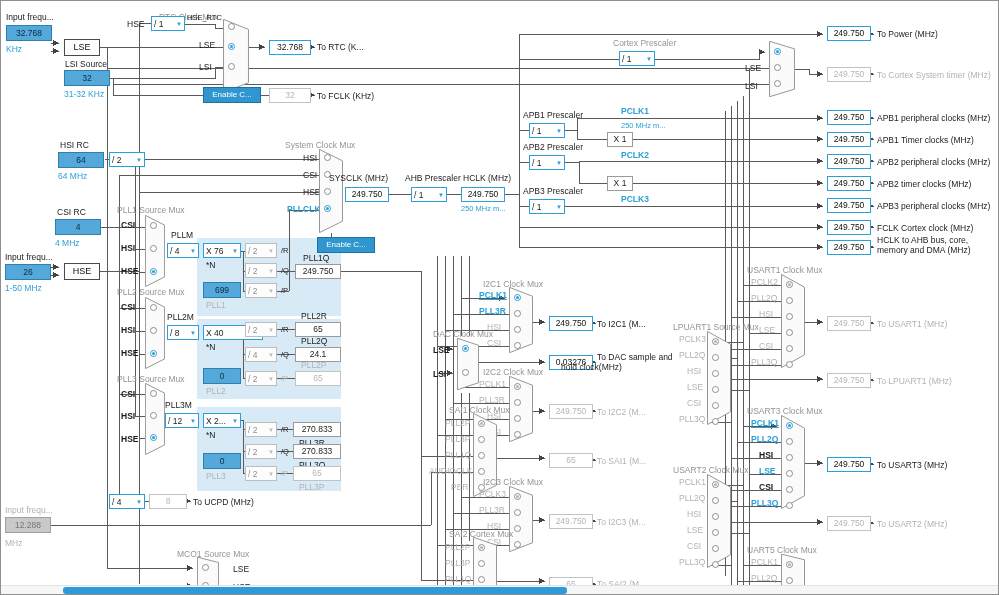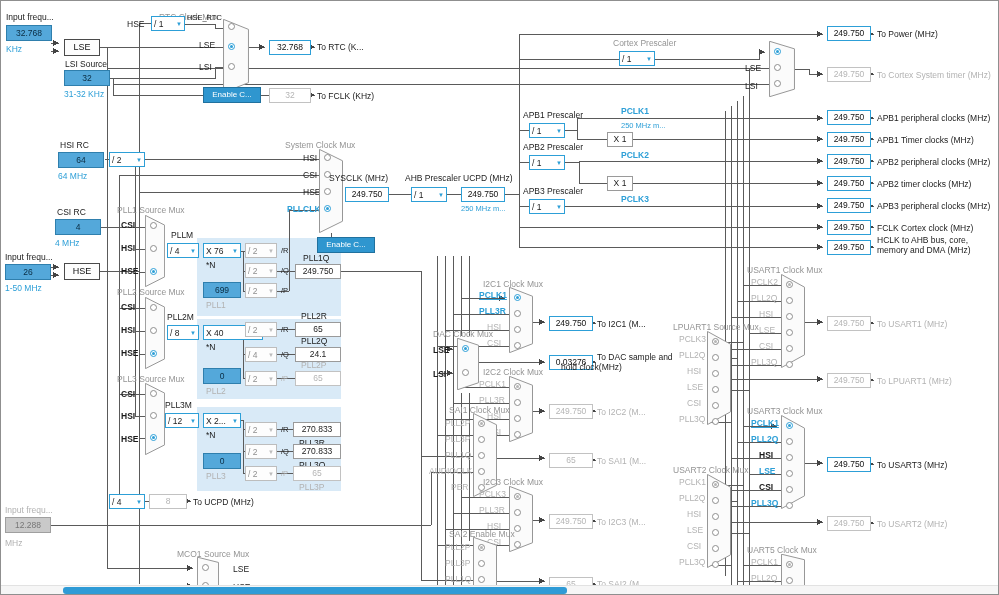--- a/index.html
+++ b/index.html
@@ -182,21 +182,21 @@
 <span class="rad" style="top:39px"></span>
 <span class="rad on" style="top:56px"></span>
 </div>
 <div class="t" style="left:328px;top:172px">SYSCLK (MHz)</div>
 <div class="vb" style="left:344px;top:186px;width:44px">249.750</div>
 <div class="t" style="left:404px;top:172px">AHB Prescaler</div>
 <div class="dd" style="left:410px;top:186px;width:36px">
       <span>/ 1</span>
       <span class="car">▼</span>
     </div>
-<div class="t" style="left:462px;top:172px">UCPD (MHz)</div>
+<div class="t" style="left:462px;top:172px">HCLK (MHz)</div>
 <div class="vb" style="left:460px;top:186px;width:44px">249.750</div>
 <div class="tb sm" style="left:460px;top:203px">250 MHz m...</div>
 <div class="btn" style="left:316px;top:236px;width:58px">Enable C...</div>
 
 <div class="tt" style="left:612px;top:37px">Cortex Prescaler</div>
 <div class="dd" style="left:618px;top:50px;width:36px">
       <span>/ 1</span>
       <span class="car">▼</span>
     </div>
 <div class="t" style="left:744px;top:62px">LSE</div>
@@ -474,21 +474,21 @@
         <polygon class="muxp" points="0.5,0.5 23.5,14 23.5,86 0.5,99.5"></polygon>
       </svg>
 <span class="rad ong" style="top:7px"></span>
 <span class="rad" style="top:23px"></span>
 <span class="rad" style="top:39px"></span>
 <span class="rad" style="top:55px"></span>
 </div>
 <div class="vbg" style="left:548px;top:513px;width:44px">249.750</div>
 <div class="tg" style="left:596px;top:516px">To I2C3 (M...</div>
 
-<div class="tt" style="left:448px;top:528px">SAI2 Enable Mux</div>
+<div class="tt" style="left:448px;top:528px">SAI2 Cortex Mux</div>
 <div class="tg" style="left:444px;top:541px">PLL2P</div>
 <div class="tg" style="left:444px;top:557px">PLL3P</div>
 <div class="tg" style="left:444px;top:573px">PLL1Q</div>
 <div class="mux" style="left:472px;top:536px;width:24px;height:59px">
 <svg viewBox="0 0 24 100" preserveAspectRatio="none">
         <polygon class="muxp" points="0.5,0.5 23.5,14 23.5,86 0.5,99.5"></polygon>
       </svg>
 <span class="rad ong" style="top:7px"></span>
 <span class="rad" style="top:23px"></span>
 <span class="rad" style="top:39px"></span>

